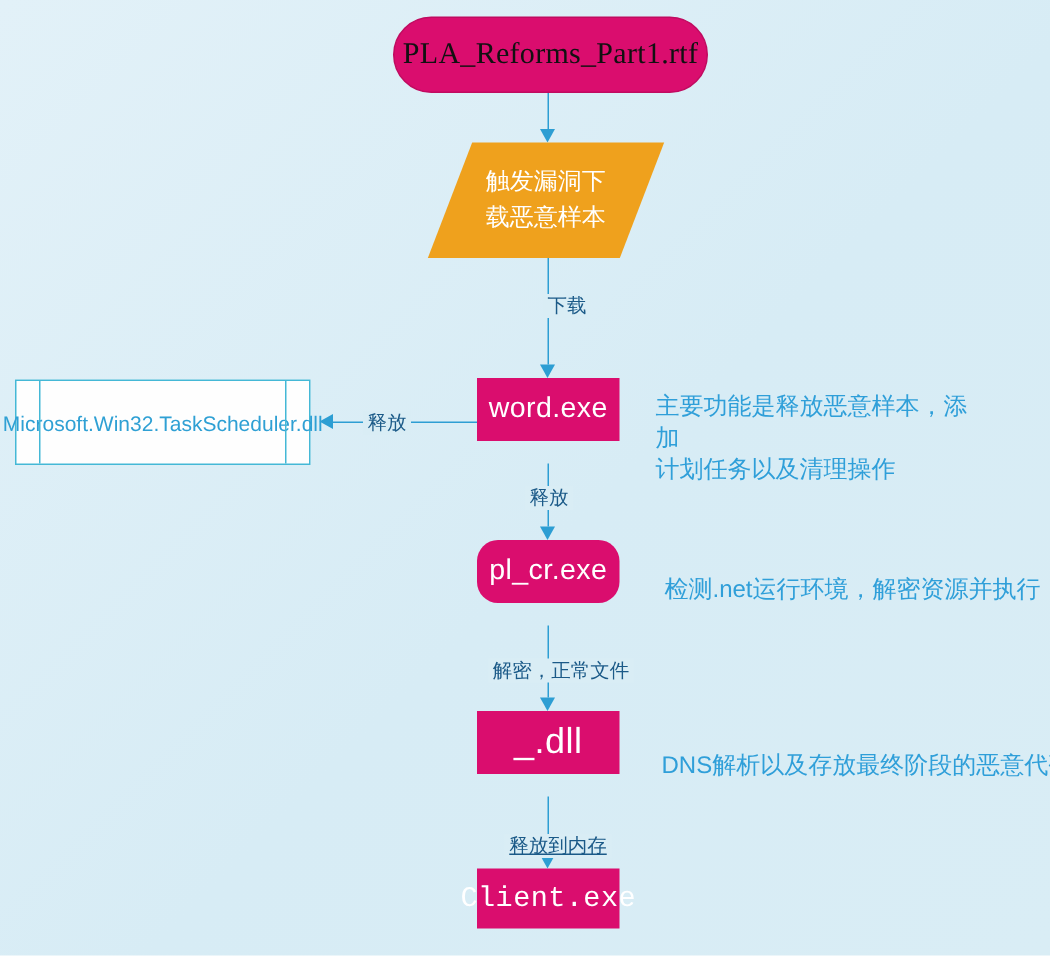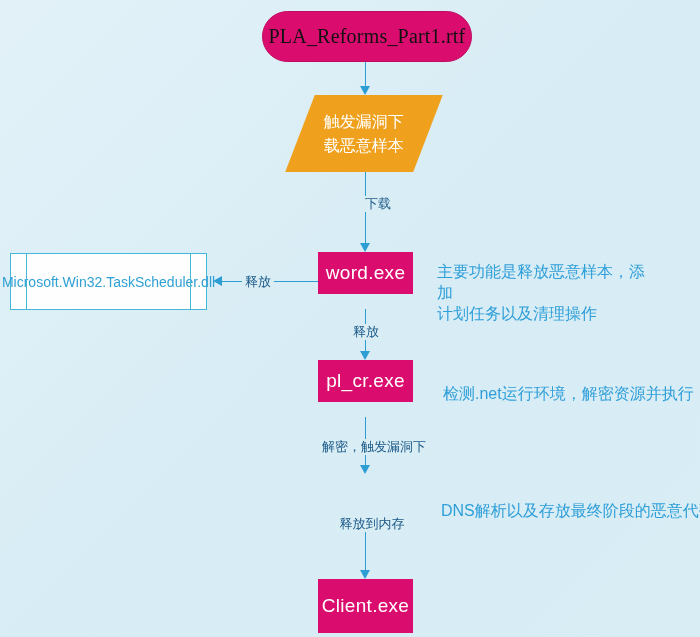--- a/index.html
+++ b/index.html
@@ -23,23 +23,23 @@
     background:#efa11d;transform:skewX(-21deg);
   }
   .parallelogram-inner{
     transform:skewX(21deg);color:#fff;font-size:16px;line-height:24px;
     text-align:center;white-space:pre-line;font-weight:400;
   }
   .proc{
     background:#da0d6e;left:318px;width:95px;height:42px;
   }
   .proc-word{top:252px;}
-  .proc-plcr{top:360px;}
+  .proc-plcr{top:360px;border-radius:14px;}
   .proc-dll{top:474px;}
-  .proc-client{top:579px;height:54px;}
+  .proc-client{top:579px;height:40px;font-family:Liberation Mono, monospace;}
   .proc-label{color:#fff;font-size:19px;font-weight:300;letter-spacing:0.3px;}
   .proc-label-big{font-size:24px;}
   .predef{
     left:10px;top:253px;width:197px;height:57px;
     background:#fefefe;border:1px solid #44b8d6;
   }
   .predef .vline{position:absolute;top:0;bottom:0;width:1px;background:#44b8d6;}
   .predef .vline-left{left:15px;}
   .predef .vline-right{right:15px;}
   .predef-label{color:#2fa0d4;font-size:14px;}
@@ -111,25 +111,28 @@
   <div class="arrow-down" style="left:360px;top:351px;"></div>
   <div class="edge-label" style="left:366px;top:324px;">释放</div>
 
   <div class="node proc proc-plcr">
     <span class="proc-label">pl_cr.exe</span>
   </div>
   <div class="annot" style="left:443px;top:383px;white-space:nowrap;">检测.net运行环境，解密资源并执行</div>
 
   <div class="edge-v" style="left:365px;top:417px;height:48px;"></div>
   <div class="arrow-down" style="left:360px;top:465px;"></div>
-  <div class="edge-label" style="left:374px;top:439px;">解密，触发漏洞下</div>
+  <div class="edge-label" style="left:374px;top:439px;">解密，正常文件</div>
 
+  <div class="node proc proc-dll">
+    <span class="proc-label proc-label-big">_.dll</span>
+  </div>
   <div class="annot" style="left:441px;top:500px;white-space:nowrap;">DNS解析以及存放最终阶段的恶意代码程序</div>
 
   <div class="edge-v" style="left:365px;top:531px;height:39px;"></div>
   <div class="arrow-down" style="left:360px;top:570px;"></div>
-  <div class="edge-label" style="left:372px;top:516px;">释放到内存</div>
+  <div class="edge-label" style="left:372px;top:556px;text-decoration:underline;">释放到内存</div>
 
   <div class="node proc proc-client">
     <span class="proc-label">Client.exe</span>
   </div>
 
 </div>
 
 </body></html>

